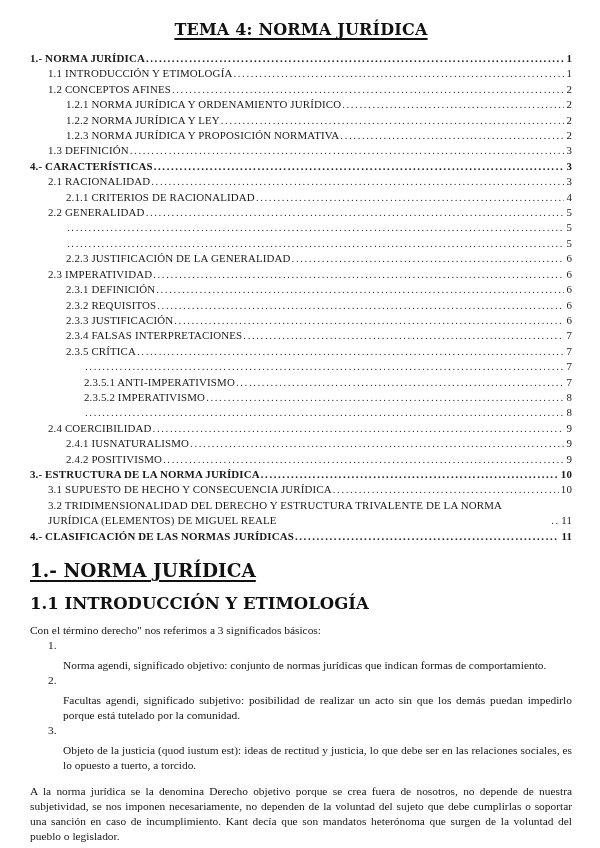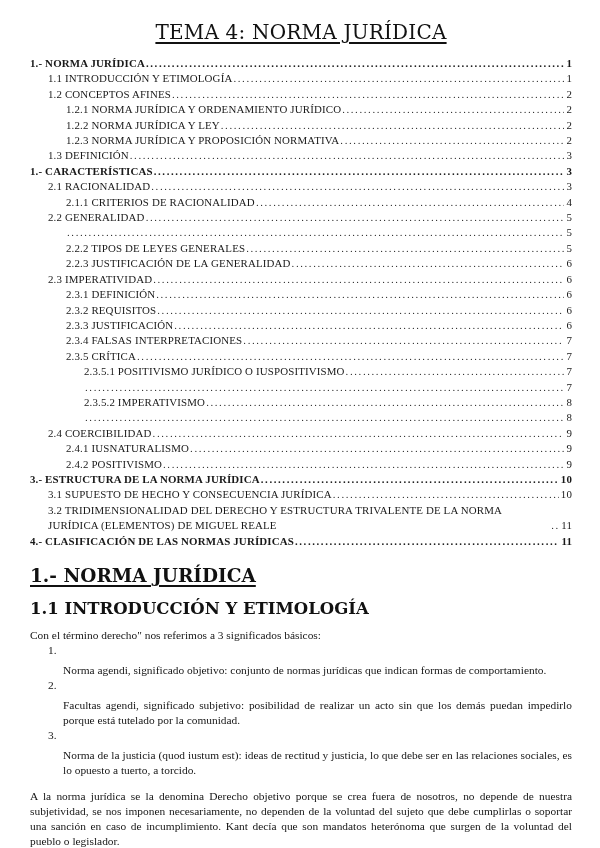--- a/index.html
+++ b/index.html
@@ -11,22 +11,22 @@
     overflow:hidden;
     background:#ffffff;
     font-family:"Liberation Serif", serif;
     color:#151515;
   }
   
   .doc-title {
     margin:0 0 12px 0;
     text-align:center;
     font-family:"DejaVu Serif", serif;
-    font-size:20px;
-    font-weight:normal;
+    font-size:16px;
+    font-weight:bold;
     letter-spacing:0.2px;
     text-decoration:underline;
     text-decoration-thickness:2px;
     text-underline-offset:3px;
     color:#111;
   }
   
   .toc {
     font-size:10.9px;
     line-height:15.4px;
@@ -128,21 +128,21 @@
     <span class="toc-label">1.2.3 NORMA JURÍDICA Y PROPOSICIÓN NORMATIVA</span>
     <span class="toc-dots"></span>
     <span class="toc-page">2</span>
   </div>
       <div class="toc-row lvl2">
     <span class="toc-label">1.3 DEFINICIÓN</span>
     <span class="toc-dots"></span>
     <span class="toc-page">3</span>
   </div>
       <div class="toc-row lvl1 bold">
-    <span class="toc-label">1.- CARACTERÍSTICAS</span>
+    <span class="toc-label">4.- CARACTERÍSTICAS</span>
     <span class="toc-dots"></span>
     <span class="toc-page">3</span>
   </div>
       <div class="toc-row lvl2">
     <span class="toc-label">2.1 RACIONALIDAD</span>
     <span class="toc-dots"></span>
     <span class="toc-page">3</span>
   </div>
       <div class="toc-row lvl3">
     <span class="toc-label">2.1.1 CRITERIOS DE RACIONALIDAD</span>
@@ -152,21 +152,20 @@
       <div class="toc-row lvl2">
     <span class="toc-label">2.2 GENERALIDAD</span>
     <span class="toc-dots"></span>
     <span class="toc-page">5</span>
   </div>
       <div class="toc-row lvl3">
     <span class="toc-dots"></span>
     <span class="toc-page">5</span>
   </div>
       <div class="toc-row lvl3">
-    <span class="toc-label">2.2.2 TIPOS DE LEYES GENERALES</span>
     <span class="toc-dots"></span>
     <span class="toc-page">5</span>
   </div>
       <div class="toc-row lvl3">
     <span class="toc-label">2.2.3 JUSTIFICACIÓN DE LA GENERALIDAD</span>
     <span class="toc-dots"></span>
     <span class="toc-page">6</span>
   </div>
       <div class="toc-row lvl2">
     <span class="toc-label">2.3 IMPERATIVIDAD</span>
@@ -192,25 +191,25 @@
     <span class="toc-label">2.3.4 FALSAS INTERPRETACIONES</span>
     <span class="toc-dots"></span>
     <span class="toc-page">7</span>
   </div>
       <div class="toc-row lvl3">
     <span class="toc-label">2.3.5 CRÍTICA</span>
     <span class="toc-dots"></span>
     <span class="toc-page">7</span>
   </div>
       <div class="toc-row lvl4">
-    <span class="toc-label">2.3.5.1 POSITIVISMO JURÍDICO O IUSPOSITIVISMO</span>
-    <span class="toc-dots"></span>
-    <span class="toc-page">7</span>
-  </div>
-      <div class="toc-row lvl4">
+    <span class="toc-dots"></span>
+    <span class="toc-page">7</span>
+  </div>
+      <div class="toc-row lvl4">
+    <span class="toc-label">2.3.5.1 ANTI-IMPERATIVISMO</span>
     <span class="toc-dots"></span>
     <span class="toc-page">7</span>
   </div>
       <div class="toc-row lvl4">
     <span class="toc-label">2.3.5.2 IMPERATIVISMO</span>
     <span class="toc-dots"></span>
     <span class="toc-page">8</span>
   </div>
       <div class="toc-row lvl4">
     <span class="toc-dots"></span>
@@ -263,21 +262,21 @@
       <div class="li">
     <span class="li-num">1.</span>
     <span class="li-text">Norma agendi, significado objetivo: conjunto de normas jurídicas que indican formas de comportamiento.</span>
   </div>
       <div class="li">
     <span class="li-num">2.</span>
     <span class="li-text">Facultas agendi, significado subjetivo: posibilidad de realizar un acto sin que los demás puedan impedirlo porque está tutelado por la comunidad.</span>
   </div>
       <div class="li">
     <span class="li-num">3.</span>
-    <span class="li-text">Norma de la justicia (quod iustum est): ideas de rectitud y justicia, lo que debe ser en las relaciones sociales, es lo opuesto a tuerto, a torcido.</span>
+    <span class="li-text">Objeto de la justicia (quod iustum est): ideas de rectitud y justicia, lo que debe ser en las relaciones sociales, es lo opuesto a tuerto, a torcido.</span>
   </div>
     </div>
 
   <p class="para">A la norma jurídica se la denomina Derecho objetivo porque se crea fuera de nosotros, no depende de nuestra subjetividad, se nos imponen necesariamente, no dependen de la voluntad del sujeto que debe cumplirlas o soportar una sanción en caso de incumplimiento. Kant decía que son mandatos heterónoma que surgen de la voluntad del pueblo o legislador.</p>
 
   <div class="footer-credit" id="footer-credit" style="color: rgb(232, 129, 45);">ALICIA MEI BAYARRI CARRACEDO - 1º DADE - CURSO 24/25 - TEORÍA DEL DER.</div>
 
 </div>
 
 </body></html>

